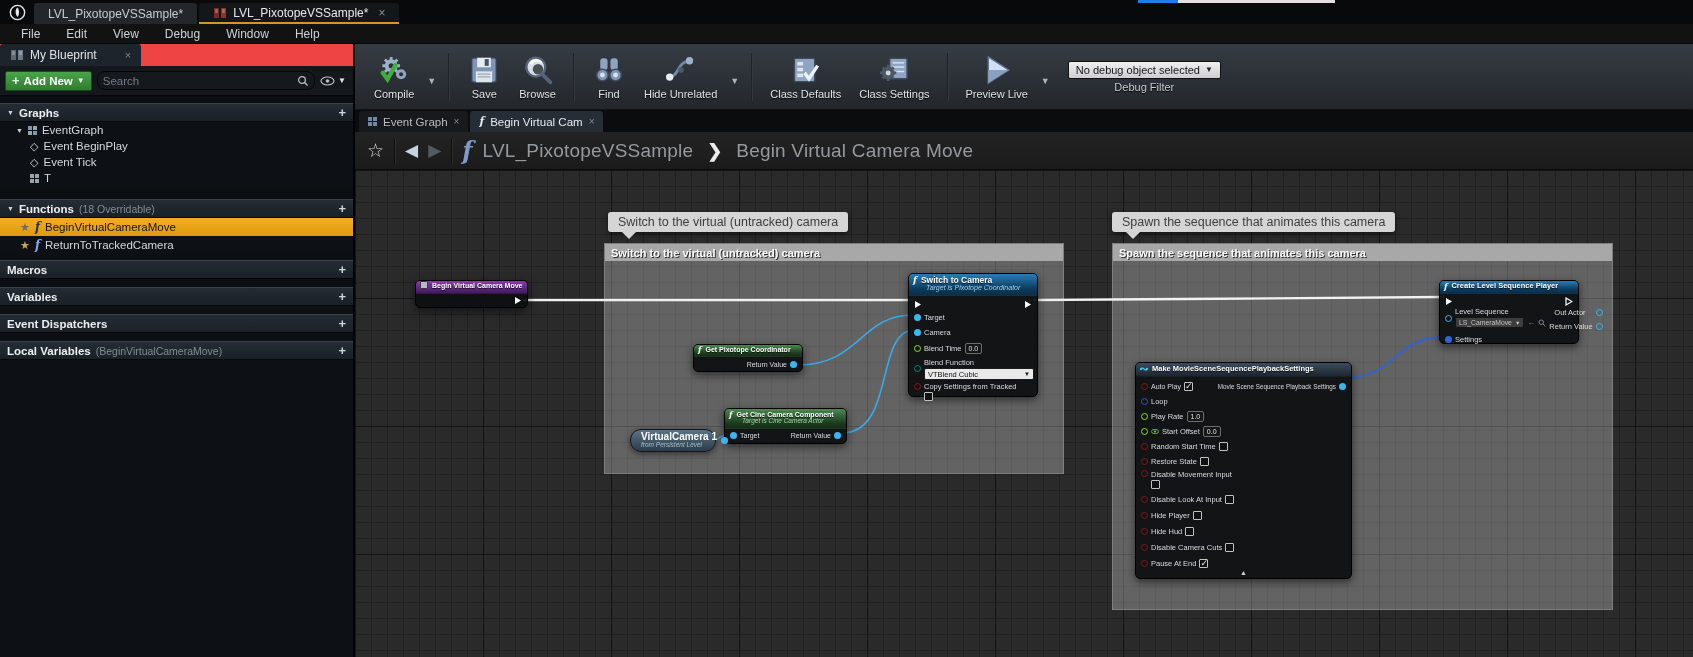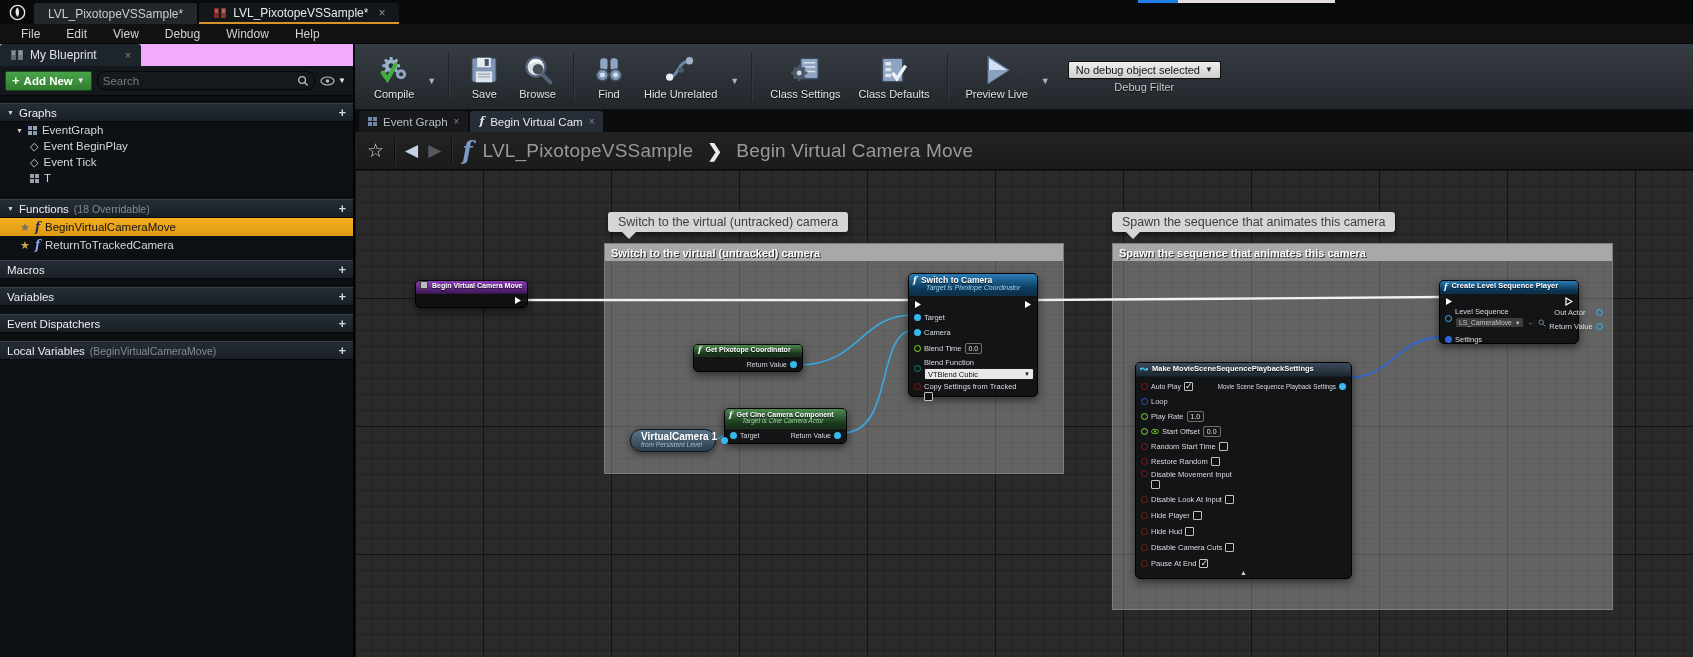--- a/index.html
+++ b/index.html
@@ -15,34 +15,34 @@
   .wintab .close{color:#8a8f94;font-size:12px;margin-left:4px}
   .thinbar{position:absolute;top:0;height:3px}
   .book{width:14px;height:12px;display:block}
 
   
   .menubar{position:absolute;left:0;top:24px;right:0;height:20px;background:#121212;display:flex;align-items:flex-end;padding-left:8px;border-bottom:1px solid #060606}
   .menu-item{font-size:12px;color:#cfd2d6;padding:0 13px;height:100%;display:flex;align-items:center}
 
   
   .leftpanel{position:absolute;left:0;top:44px;width:355px;bottom:0;background:#0d1115;border-right:2px solid #020304}
-  .paneltabs{height:22px;background:#f0abfc;display:flex;align-items:flex-end}
+  .paneltabs{height:22px;background:#ef4444;display:flex;align-items:flex-end}
   .paneltab{height:22px;background:#1e242b;display:flex;align-items:center;gap:6px;padding:0 10px;font-size:12px;color:#dfe2e5;border-top-left-radius:3px;border-top-right-radius:3px}
   .paneltab .close{color:#7d838a;font-size:11px;margin-left:22px}
   .panel-toolrow{height:30px;display:flex;align-items:center;gap:5px;padding:0 5px;background:#14181d;border-bottom:1px solid #05070a}
   .addnew{height:20px;background:linear-gradient(#4aa44a,#2f7d2f);border:1px solid #1c4a1c;border-radius:2px;display:flex;align-items:center;gap:4px;padding:0 6px;color:#fff;font-size:11.5px;font-weight:bold}
   .addnew .plus{font-weight:bold;font-size:13px;color:#eaffea}
   .caret{font-size:8px;color:#e8e8e8}
   .searchbox{flex:1;height:19px;background:#15181d;border:1px solid #04060a;border-radius:8px;display:flex;align-items:center;padding:0 5px;color:#767c83;font-size:11.5px}
   .searchbox .ph{flex:1}
   .eye-wrap{display:flex;align-items:center;gap:3px;padding-right:2px}
 
   .sect{height:19px;background:linear-gradient(#252c34,#1a2026);border-top:1px solid #39424c;border-bottom:1px solid #05070a;display:flex;align-items:center;padding:0 7px;gap:5px}
   .sect .tri{font-size:7px;color:#cfd3d8}
-  .sect .lbl{font-size:11.5px;font-weight:normal;color:#eceef0}
+  .sect .lbl{font-size:11.5px;font-weight:bold;color:#eceef0}
   .sect .suffix{font-size:10.5px;color:#858b92}
   .sect .plus{margin-left:auto;color:#d2d5d9;font-size:13px;font-weight:bold}
   .treerow{height:16px;display:flex;align-items:center;gap:5px;padding-left:16px;font-size:11.5px;color:#d4d7da}
   .treerow.indent2{padding-left:30px}
   .fnrow{height:18px;display:flex;align-items:center;gap:5px;padding-left:20px;font-size:11.5px;color:#d4d7da}
   .fnrow.selected{background:linear-gradient(#f3ad1e,#e09a12);color:#131313}
   .star{font-size:11px;color:#c9a54a}
   .star.dim{color:#6c6c6c}
   .fico{font-family:"DejaVu Serif",serif;font-style:italic;font-weight:bold;color:#87a6ef;font-size:12px;line-height:1}
   .fnrow.selected .fico{color:#20324e}
@@ -338,39 +338,39 @@
           <circle cx="4" cy="16" r="2.6" fill="#e8ecf0"></circle>
             <circle cx="18" cy="4.5" r="2.6" fill="#9db1c9"></circle>
           <circle cx="12" cy="11" r="2" fill="#4c5a6c"></circle>
         </svg>
         <span class="tlabel">Hide Unrelated</span>
       </div>
       <span class="tcaret">▼</span>
       <div class="tsep"></div>
       <div class="tbtn">
         <svg width="32" height="32" viewBox="0 0 22 22">
+          <rect x="3" y="3" width="14" height="16" rx="1" fill="#8ea4c2" stroke="#3c4a5c"></rect>
+          <rect x="5" y="5.5" width="4" height="2.4" fill="#dde4ec"></rect>
+            <rect x="5" y="9.5" width="4" height="2.4" fill="#dde4ec"></rect>
+            <rect x="5" y="13.5" width="4" height="2.4" fill="#dde4ec"></rect>
+          <path d="M10 13 l3 4 L19 8" fill="none" stroke="#eef2f6" stroke-width="2.4"></path>
+        </svg>
+        <span class="tlabel">Class Defaults</span>
+      </div>
+      <div class="tbtn">
+        <svg width="32" height="32" viewBox="0 0 22 22">
           <rect x="8" y="3" width="12" height="14" rx="1" fill="#8ea4c2" stroke="#3c4a5c"></rect>
           <path d="M10 6 h8 M10 9 h8 M10 12 h8" stroke="#d9e1ea" stroke-width="1"></path>
           <circle cx="7" cy="13" r="4.4" fill="#4c5866"></circle>
             <circle cx="7" cy="13" r="1.7" fill="#cfd7e0"></circle>
           <g stroke="#4c5866" stroke-width="1.8">
               <path d="M7 7.4 v2 M7 16.6 v2 M1.4 13 h2 M10.6 13 h2 M3.2 9.2 l1.4 1.4 M9.4 15.4 l1.4 1.4 M10.8 9.2 l-1.4 1.4 M4.6 15.4 l-1.4 1.4"></path>
             </g>
         </svg>
         <span class="tlabel">Class Settings</span>
-      </div>
-      <div class="tbtn">
-        <svg width="32" height="32" viewBox="0 0 22 22">
-          <rect x="3" y="3" width="14" height="16" rx="1" fill="#8ea4c2" stroke="#3c4a5c"></rect>
-          <rect x="5" y="5.5" width="4" height="2.4" fill="#dde4ec"></rect>
-            <rect x="5" y="9.5" width="4" height="2.4" fill="#dde4ec"></rect>
-            <rect x="5" y="13.5" width="4" height="2.4" fill="#dde4ec"></rect>
-          <path d="M10 13 l3 4 L19 8" fill="none" stroke="#eef2f6" stroke-width="2.4"></path>
-        </svg>
-        <span class="tlabel">Class Defaults</span>
       </div>
       <div class="tsep"></div>
       <div class="tbtn">
         <svg width="32" height="32" viewBox="0 0 22 22">
           <path d="M5 2 L19 11 L5 20 Z" fill="#cfe0f2" stroke="#5c7390" stroke-width="1"></path>
           <path d="M5 11 L19 11 L5 20 Z" fill="#8aa2c0"></path>
         </svg>
         <span class="tlabel">Preview Live</span>
       </div>
       <span class="tcaret">▼</span>
@@ -583,21 +583,21 @@
             <span>Start Offset</span>
             <span class="valbox">0.0</span>
           </div>
           <div class="prow" style="height:15px">
               <span class="p o o-red"></span>
               <span>Random Start Time</span>
               <span class="cb"></span>
             </div>
           <div class="prow" style="height:15px">
               <span class="p o o-red"></span>
-              <span>Restore Random</span>
+              <span>Restore State</span>
               <span class="cb"></span>
             </div>
           <div class="prow" style="height:22px;align-items:flex-start;padding-top:1px">
             <span class="p o o-red"></span>
             <span class="stack">
               <span>Disable Movement Input</span>
               <span class="cb"></span>
             </span>
           </div>
           <div class="prow" style="height:16px">

